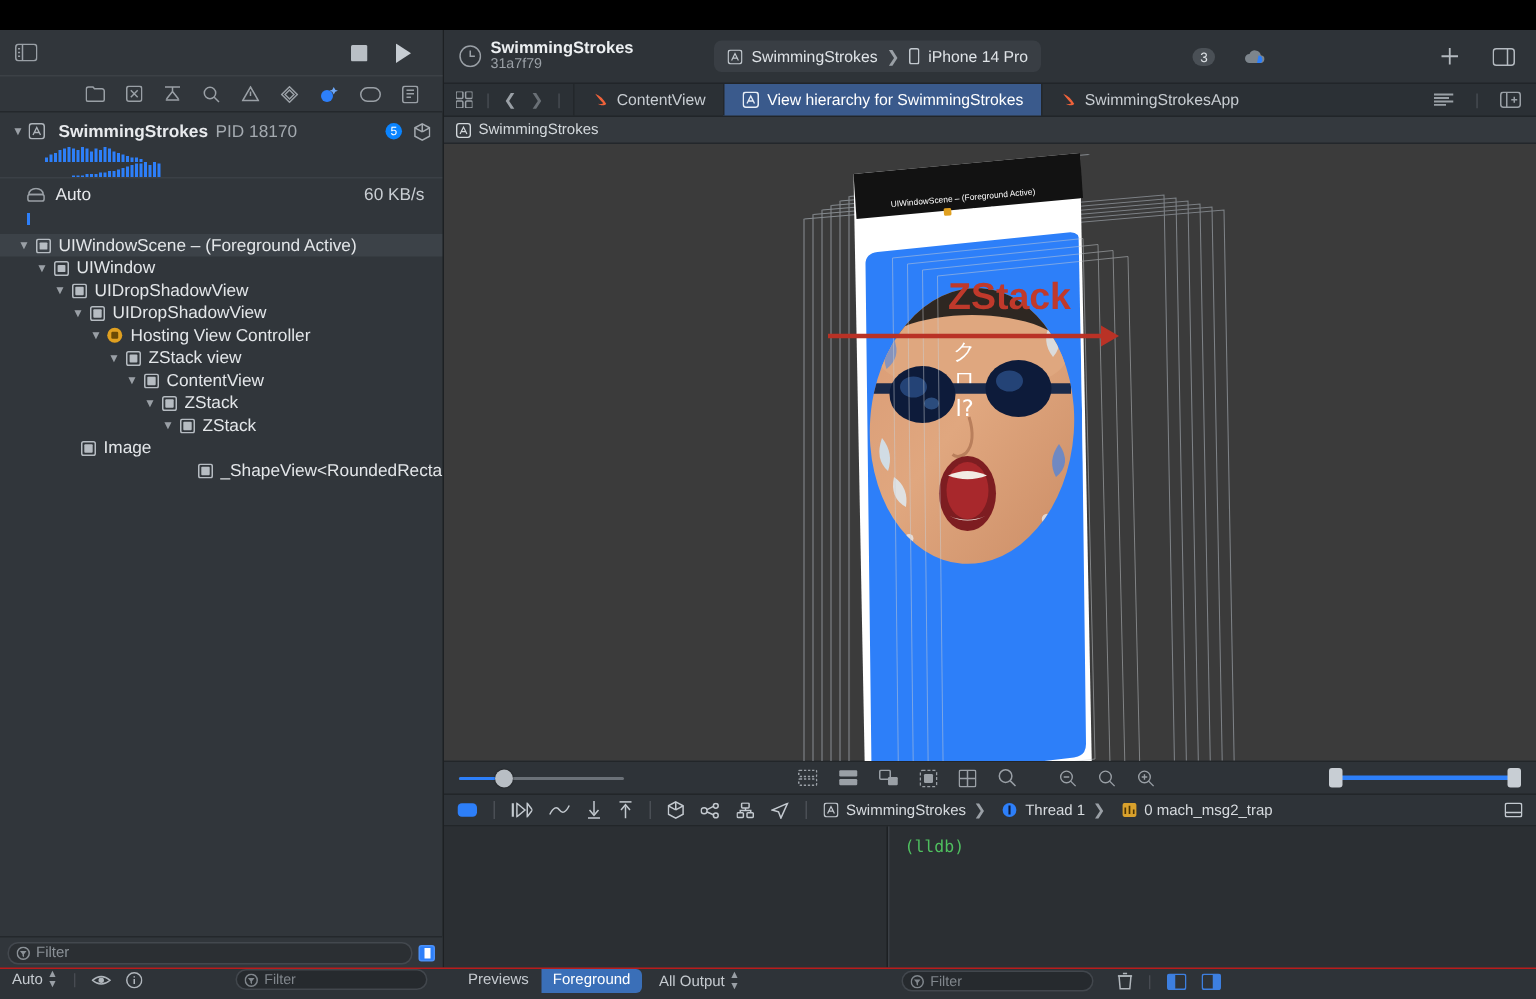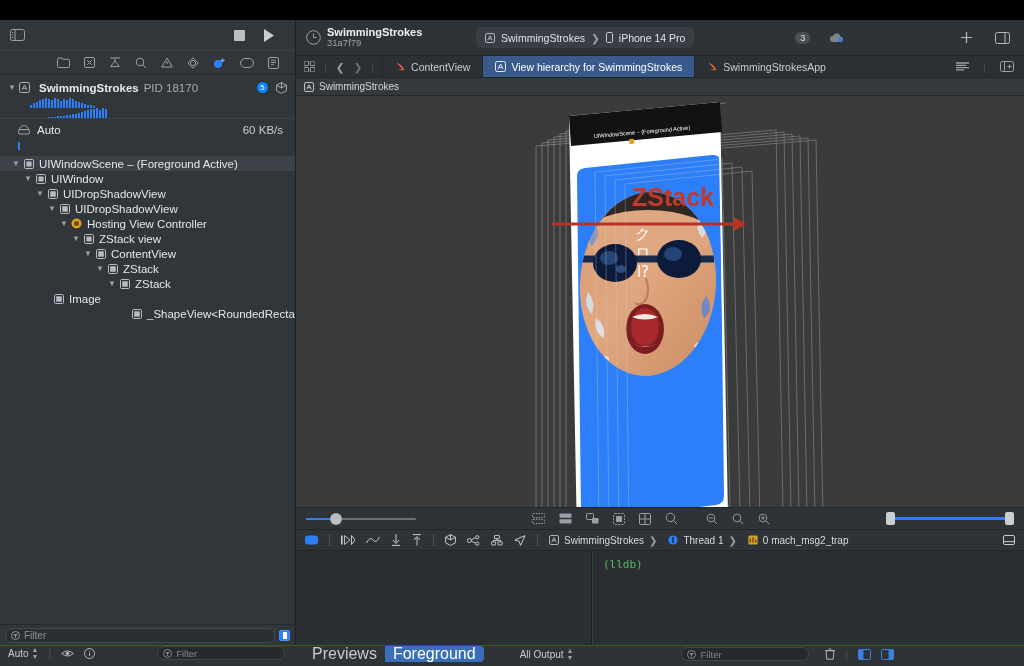--- a/index.html
+++ b/index.html
@@ -238,21 +238,21 @@
     border-top: 1px solid #b91c1c;
   }
   .sb-left { width: 296px; flex: 0 0 296px; display:flex; align-items:center; gap: 10px; padding: 0 8px; font-size: 10px; color:#c6cbd0;}
   .sb-right { flex: 1 1 auto; display:flex; align-items:center; gap: 10px; padding: 0 8px; font-size: 10px; color:#c6cbd0;}
   .mini-field {
     height: 14px; background: #262a2e; border: 1px solid #42474d; border-radius: 7px;
     display:flex; align-items:center; gap:4px; padding: 0 5px; font-size: 9.5px; color:#80868c;
   }
   .seg {
     display:flex; align-items:center; height: 16px; border-radius: 4px; overflow:hidden;
-    font-size: 16px;
+    font-size: 10px;
   }
   .seg > div { padding: 0 8px; line-height: 16px; color:#c6cbd0;}
   .seg > div.on { background: #3a6fb8; color:#fff; }
   .popbtn { display:flex; align-items:center; gap:3px; font-size:10px; color:#c6cbd0; }
   .stepper { font-size: 7px; line-height: 7px; color:#9aa0a6; display:flex; flex-direction:column;}
 
   svg { display:block; }
 </style>
 </head>
 <body>
@@ -988,21 +988,21 @@
             <path d="M2.3,3 h4.4 L5,5.2 v2 L4,6.4 v-1.2 z" fill="#80868c"></path>
           </svg>
         <span>Filter</span>
       </div>
     </div>
     <div class="sb-right">
       <div class="seg">
         <div>Previews</div>
         <div class="on">Foreground</div>
       </div>
-      <span class="popbtn" style="margin-left:26px">
+      <span class="popbtn" style="margin-left:1px">
         <span>All Output</span>
         <span class="stepper">
             <span>▲</span>
             <span>▼</span>
           </span>
       </span>
       <div class="mini-field" style="width:128px;margin-left:98px">
         <svg width="9" height="9" viewBox="0 0 9 9">
             <circle cx="4.5" cy="4.5" r="4" fill="none" stroke="#80868c"></circle>
             <path d="M2.3,3 h4.4 L5,5.2 v2 L4,6.4 v-1.2 z" fill="#80868c"></path>

